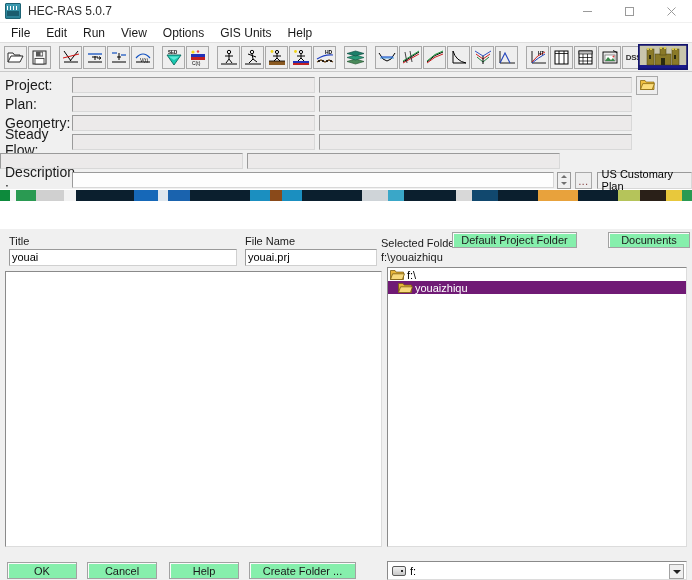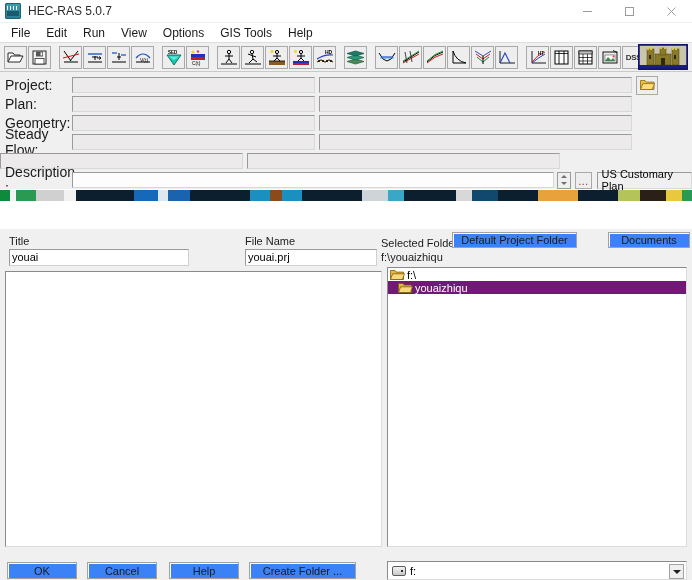--- a/index.html
+++ b/index.html
@@ -241,21 +241,21 @@
     border: 1px solid #9a9a9a;
     border-right-color: #d0d0d0;
     border-bottom-color: #d0d0d0;
     box-sizing: border-box;
     font-size: 11px;
     color: #000;
     padding: 1px 2px;
     font-family: "Liberation Sans", sans-serif;
   }
   .btn {
-    background: #3b82f6;
+    background: #86efac;
     border: 1px solid #a2a2a2;
     box-sizing: border-box;
     font-size: 11px;
     color: #1a1a1a;
     font-family: "Liberation Sans", sans-serif;
     display: flex; align-items: center; justify-content: center;
     box-shadow: inset 1px 1px 0 #fbfbfb;
   }
   .abs { position: absolute; }
 
@@ -353,21 +353,21 @@
     </div>
   </div>
 </div>
 
 <div class="menubar">
   <div class="menu-item">File</div>
   <div class="menu-item">Edit</div>
   <div class="menu-item">Run</div>
   <div class="menu-item">View</div>
   <div class="menu-item">Options</div>
-  <div class="menu-item">GIS Tools</div>
+  <div class="menu-item">GIS Units</div>
   <div class="menu-item">Help</div>
 </div>
 
 <div class="toolbar">
 
   <div class="tb-btn raised">
     <svg width="17" height="15" viewBox="0 0 17 15">
       <path d="M1 12 V3 h5 l1.5 2 H13 v2" fill="#fff" stroke="#2a2a2a" stroke-width="1"></path>
       <path d="M1 12 L4 6 H16 L13 12 Z" fill="#fff" stroke="#2a2a2a" stroke-width="1"></path>
     </svg>
@@ -666,21 +666,21 @@
   <div class="seg" style="left:640px;width:26px;background:#2a2018"></div>
   <div class="seg" style="left:666px;width:16px;background:#e8c83c"></div>
   <div class="seg" style="left:682px;width:10px;background:#2a9a52"></div>
 </div>
 
 <div class="dialog">
 
   <div class="dlg-body">
 
     <span class="lbl abs" style="left:9px; top:6px;">Title</span>
-    <div class="tbox abs" style="left:9px; top:20px; width:180px; height:17px;">youai</div>
+    <div class="tbox abs" style="left:9px; top:20px; width:228px; height:17px;">youai</div>
 
     <span class="lbl abs" style="left:245px; top:6px;">File Name</span>
     <div class="tbox abs" style="left:245px; top:20px; width:132px; height:17px;">youai.prj</div>
 
     <span class="lbl abs" style="left:381px; top:8px;">Selected Folder</span>
     <div class="btn abs" style="left:452px; top:3px; width:125px; height:16px;">Default Project Folder</div>
     <div class="btn abs" style="left:608px; top:3px; width:82px; height:16px;">Documents</div>
     <span class="lbl abs" style="left:381px; top:22px;">f:\youaizhiqu</span>
 
     <div class="listpane abs" style="left:5px; top:42px; width:377px; height:276px;"></div>

